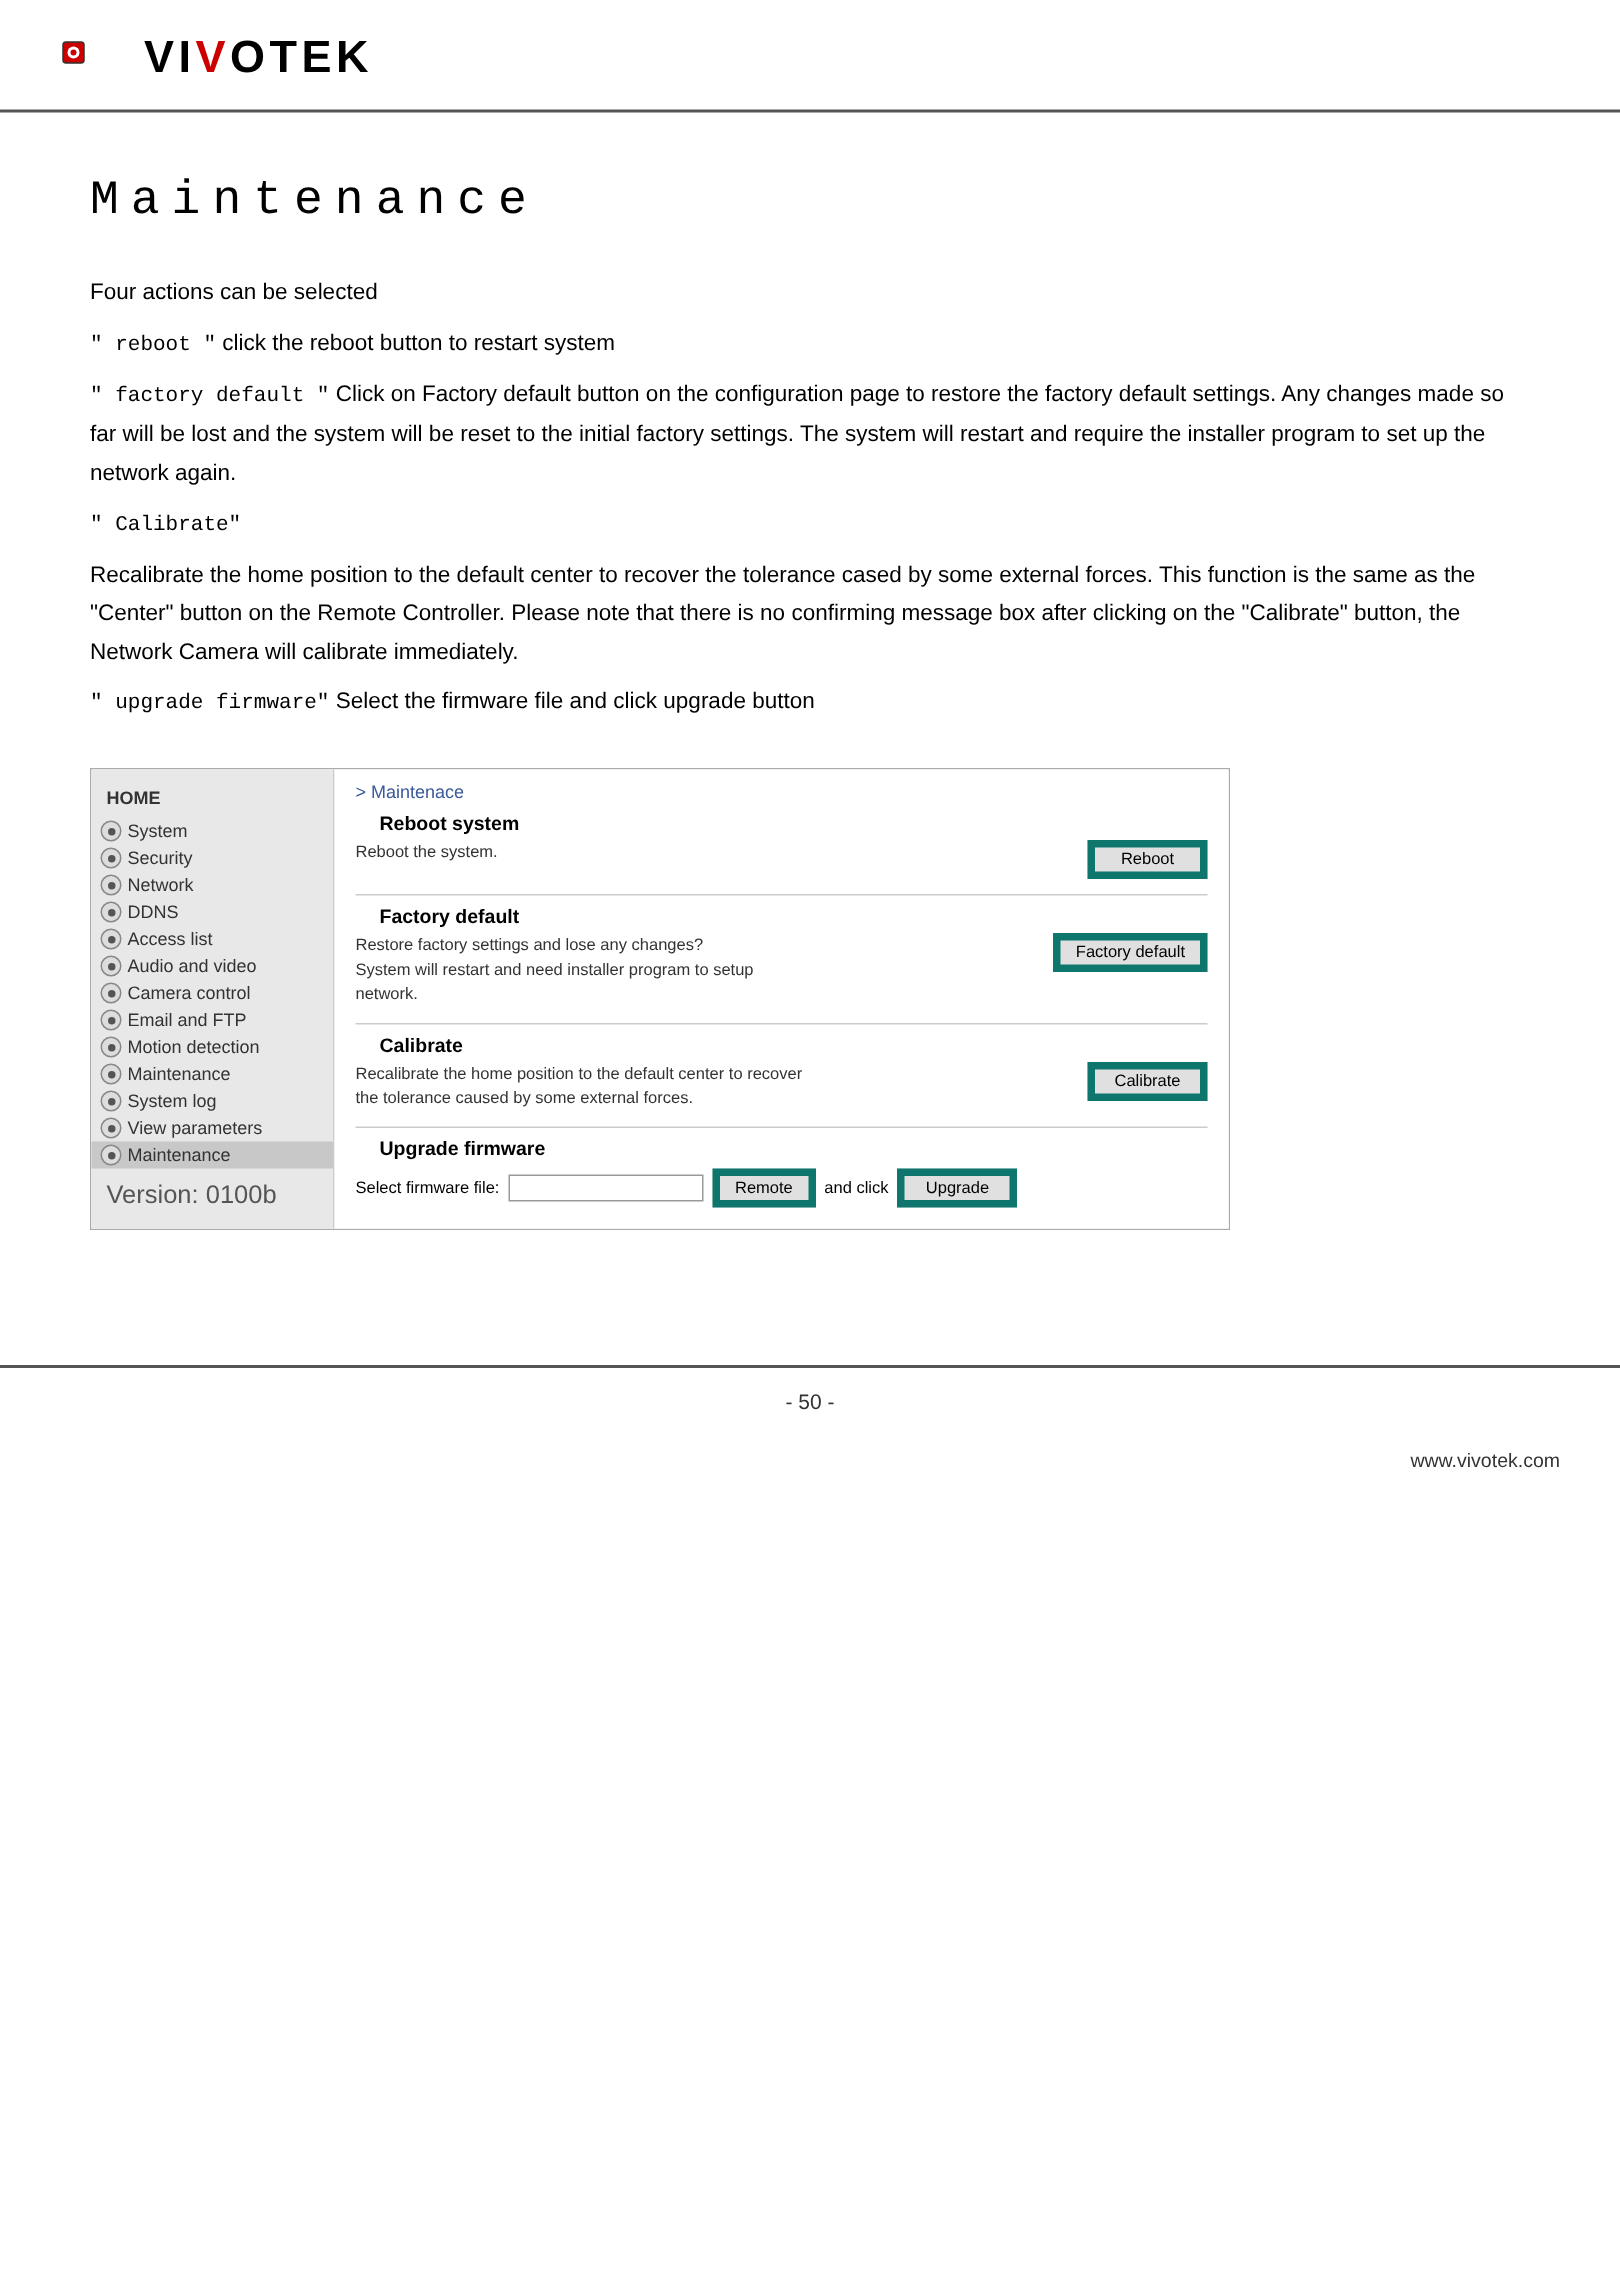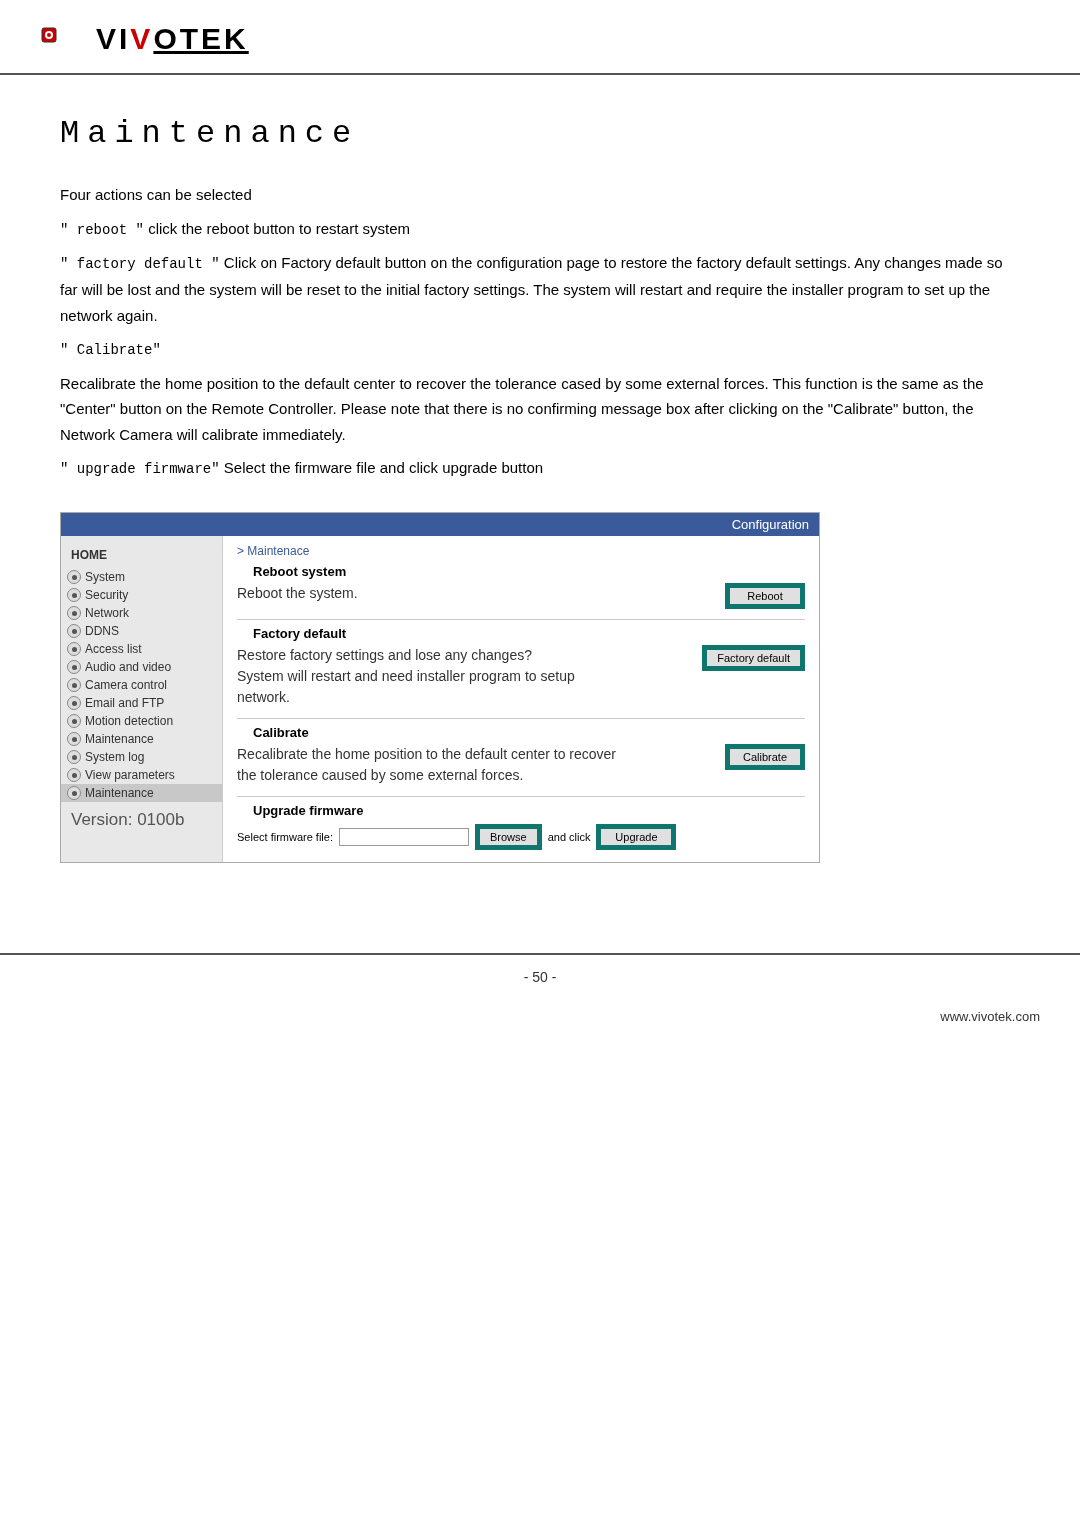--- a/index.html
+++ b/index.html
@@ -140,21 +140,21 @@
       color: #000;
       margin: 6px 0 4px 16px;
     }
     .action-row {
       display: flex;
       align-items: flex-start;
       justify-content: space-between;
       margin: 4px 0 10px 0;
     }
     .action-desc {
-      font-size: 14px;
+      font-size: 11px;
       color: #333;
       line-height: 1.5;
       flex: 1;
       padding-right: 10px;
     }
     .btn {
       background: #e0e0e0;
       border: 5px solid #0f766e;
       padding: 2px 10px;
       font-size: 11px;
@@ -204,21 +204,21 @@
 
 <div class="header">
   <div class="logo-area">
 
     <svg class="logo-icon" viewBox="0 0 48 38" xmlns="http://www.w3.org/2000/svg">
       <rect x="2" y="8" width="14" height="14" rx="2" fill="#cc0000" stroke="#333" stroke-width="1"></rect>
       <circle cx="9" cy="15" r="4" fill="#fff"></circle>
       <circle cx="9" cy="15" r="2" fill="#cc0000"></circle>
     </svg>
     <div style="font-size:30px;font-weight:900;letter-spacing:3px;font-family:Arial,sans-serif;">
-      <span style="color:#000;">VI</span><span style="color:#cc0000;">V</span><span style="color:#000;text-decoration:underline;">OTEK</span>
+      <span style="color:#000;">VI</span><span style="color:#cc0000;">V</span><span style="color:#000;">OTEK</span>
     </div>
   </div>
 </div>
 
 <div class="main-content">
   <h1 class="page-title">Maintenance</h1>
 
   <p class="description-block">Four actions can be selected</p>
   <p class="description-block">
     <span class="mono">" reboot "</span><span> click the reboot button to restart system</span>
@@ -229,23 +229,20 @@
   <p class="description-block">
     <span class="mono">" Calibrate"</span>
   </p>
   <p class="description-block">Recalibrate the home position to the default center to recover the tolerance cased by some external forces. This function is the same as the "Center" button on the Remote Controller. Please note that there is no confirming message box after clicking on the "Calibrate" button, the Network Camera will calibrate immediately.</p>
   <p class="description-block">
     <span class="mono">" upgrade firmware"</span><span> Select the firmware file and click upgrade button</span>
   </p>
 
   <div class="screenshot-container">
 
-    <div class="config-header">
-      <span>Configuration</span>
-    </div>
 
     <div class="screenshot-inner">
 
       <div class="sidebar">
         <div class="sidebar-home">HOME</div>
 
         <div class="sidebar-item">
           <div class="sidebar-bullet"></div>
           <span>System</span>
         </div>
@@ -341,21 +338,21 @@
 
         <hr class="divider-line">
 
         <div class="section-title">
           <span>Upgrade firmware</span>
         </div>
         <div style="margin-top: 6px;">
           <div class="firmware-row">
             <span>Select firmware file:</span>
             <input class="firmware-input" type="text" value="" style="">
-            <button class="btn" style="min-width:50px;">Browse</button>
+            <button class="btn" style="min-width:50px;">Remote</button>
             <span>and click</span>
             <button class="btn">Upgrade</button>
           </div>
         </div>
 
       </div>
     </div>
   </div>
 </div>
 

